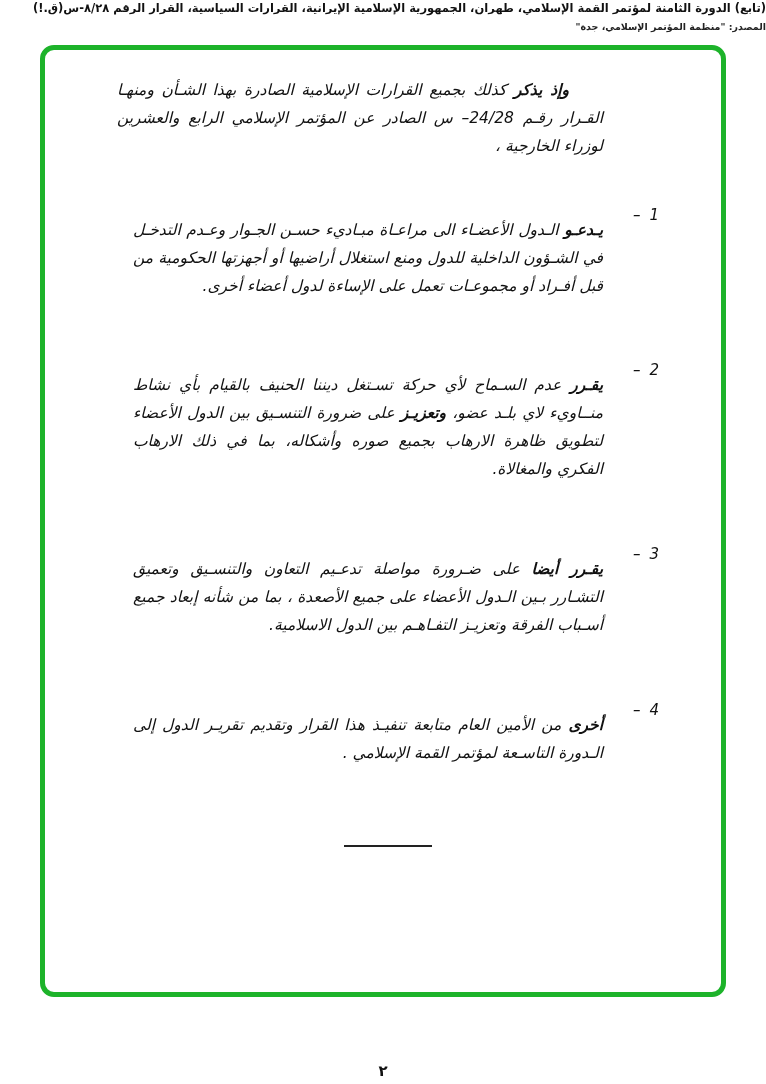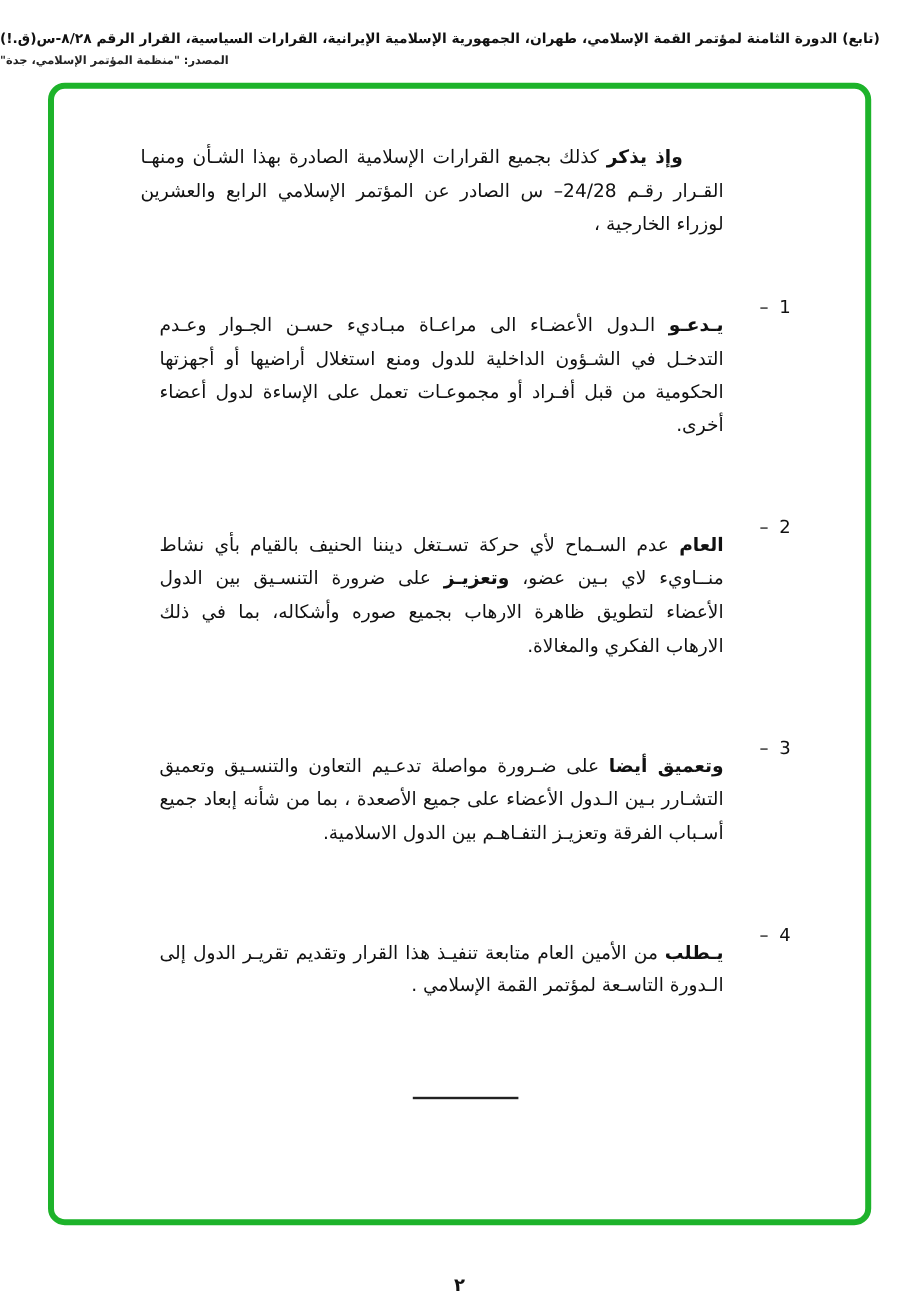--- a/index.html
+++ b/index.html
@@ -11,22 +11,21 @@
     width: 766px;
     height: 1084px;
     position: relative;
     font-family: "DejaVu Sans", sans-serif;
     color: #111;
     overflow: hidden;
   }
 
   
   .doc-header {
-    padding-top: 24px;
-    text-align: left;
+    text-align: right;
     direction: rtl;
   }
   .doc-header .h1 {
     font-size: 11.5px;
     font-weight: 700;
     letter-spacing: 0;
     line-height: 1.4;
   }
   .doc-header .h2 {
     margin-top: 5px;
@@ -40,24 +39,25 @@
     box-sizing: border-box;
     width: 686px;
     height: 952px;
     margin: 13px auto 0 auto;
     border: 5px solid #1db32a;
     border-radius: 14px;
     background: #ffffff;
   }
   .content {
     direction: rtl;
-    padding: 44px 62px 0 72px;
+    padding: 27px 62px 0 72px;
     font-size: 15.5px;
     line-height: 1.8;
     text-align: justify;
+    font-style: italic;
   }
 
   
   .intro {
     margin: 0 56px 40px 0;
     text-indent: 34px;
   }
   .intro b, .clause b {
     font-weight: 700;
   }
@@ -111,31 +111,31 @@
 
     <p class="intro"><b>وإذ يذكر</b><span> كذلك بجميع القرارات الإسلامية الصادرة بهذا الشـأن ومنهـا القـرار رقـم 24/28– س الصادر عن المؤتمر الإسلامي الرابع والعشرين لوزراء الخارجية ،</span></p>
 
     <div class="clause">
       <div class="marker"><span class="num">1</span><span class="dash">–</span></div>
       <p class="body"><b>يـدعـو</b><span> الـدول الأعضـاء الى مراعـاة مبـاديء حسـن الجـوار وعـدم التدخـل في الشـؤون الداخلية للدول ومنع استغلال أراضيها أو أجهزتها الحكومية من قبل أفـراد أو مجموعـات تعمل على الإساءة لدول أعضاء أخرى.</span><b></b><span></span></p>
     </div>
 
     <div class="clause">
       <div class="marker"><span class="num">2</span><span class="dash">–</span></div>
-      <p class="body"><b>العام</b><span> عدم السـماح لأي حركة تسـتغل ديننا الحنيف بالقيام بأي نشاط منــاويء لاي بـين عضو، </span><b>وتعزيـز</b><span> على ضرورة التنسـيق بين الدول الأعضاء لتطويق ظاهرة الارهاب  بجميع صوره وأشكاله، بما في ذلك الارهاب الفكري والمغالاة.</span></p>
+      <p class="body"><b>يقـرر</b><span> عدم السـماح لأي حركة تسـتغل ديننا الحنيف بالقيام بأي نشاط منــاويء لاي بلـد عضو، </span><b>وتعزيـز</b><span> على ضرورة التنسـيق بين الدول الأعضاء لتطويق ظاهرة الارهاب  بجميع صوره وأشكاله، بما في ذلك الارهاب الفكري والمغالاة.</span></p>
     </div>
 
     <div class="clause">
       <div class="marker"><span class="num">3</span><span class="dash">–</span></div>
-      <p class="body"><b>وتعميق أيضا</b><span> على ضـرورة مواصلة تدعـيم التعاون والتنسـيق وتعميق التشـارر بـين الـدول الأعضاء على جميع الأصعدة ، بما من شأنه إبعاد جميع أسـباب الفرقة وتعزيـز التفـاهـم بين الدول الاسلامية.</span><b></b><span></span></p>
+      <p class="body"><b>يقـرر أيضا</b><span> على ضـرورة مواصلة تدعـيم التعاون والتنسـيق وتعميق التشـارر بـين الـدول الأعضاء على جميع الأصعدة ، بما من شأنه إبعاد جميع أسـباب الفرقة وتعزيـز التفـاهـم بين الدول الاسلامية.</span><b></b><span></span></p>
     </div>
 
     <div class="clause">
       <div class="marker"><span class="num">4</span><span class="dash">–</span></div>
-      <p class="body"><b>يـطلب</b><span> من الأمين العام متابعة تنفيـذ هذا القرار وتقديم تقريـر الدول إلى الـدورة التاسـعة لمؤتمر القمة الإسلامي  .</span><b></b><span></span></p>
+      <p class="body"><b>أخرى</b><span> من الأمين العام متابعة تنفيـذ هذا القرار وتقديم تقريـر الدول إلى الـدورة التاسـعة لمؤتمر القمة الإسلامي  .</span><b></b><span></span></p>
     </div>
 
     <div class="divider"></div>
 
   </div>
 </div>
 
 <div class="page-number">٢</div>
 
 </body></html>

